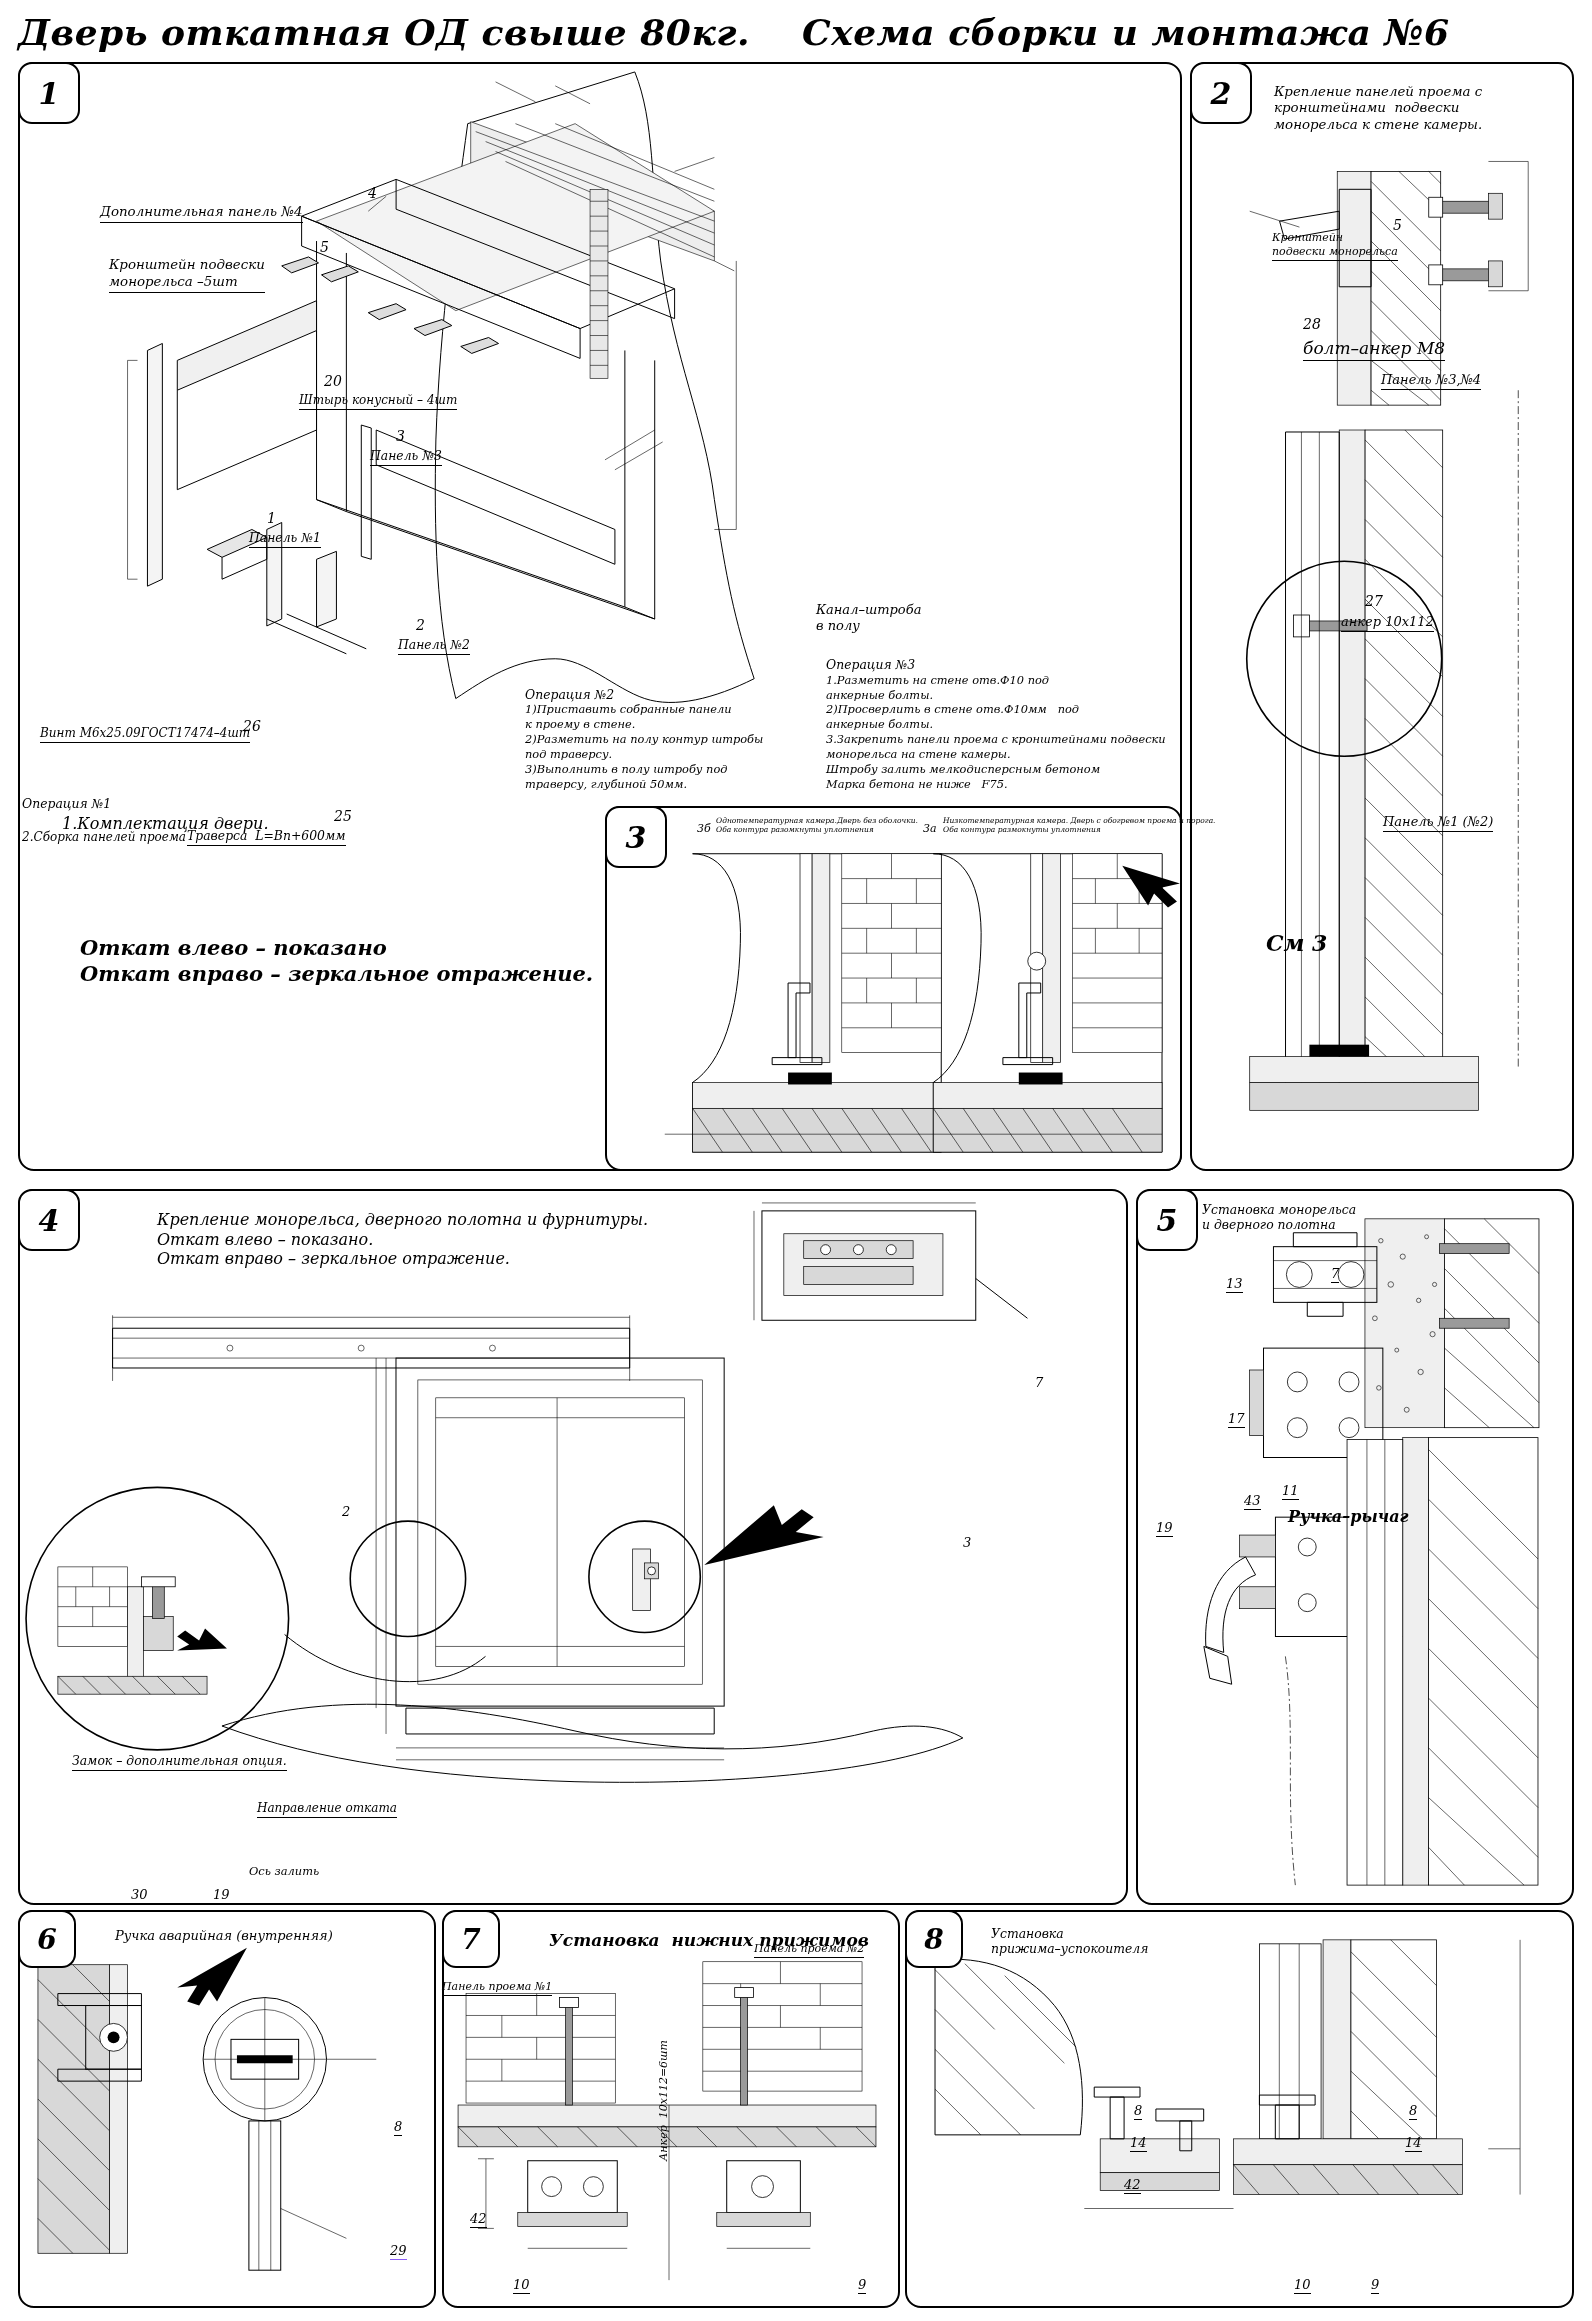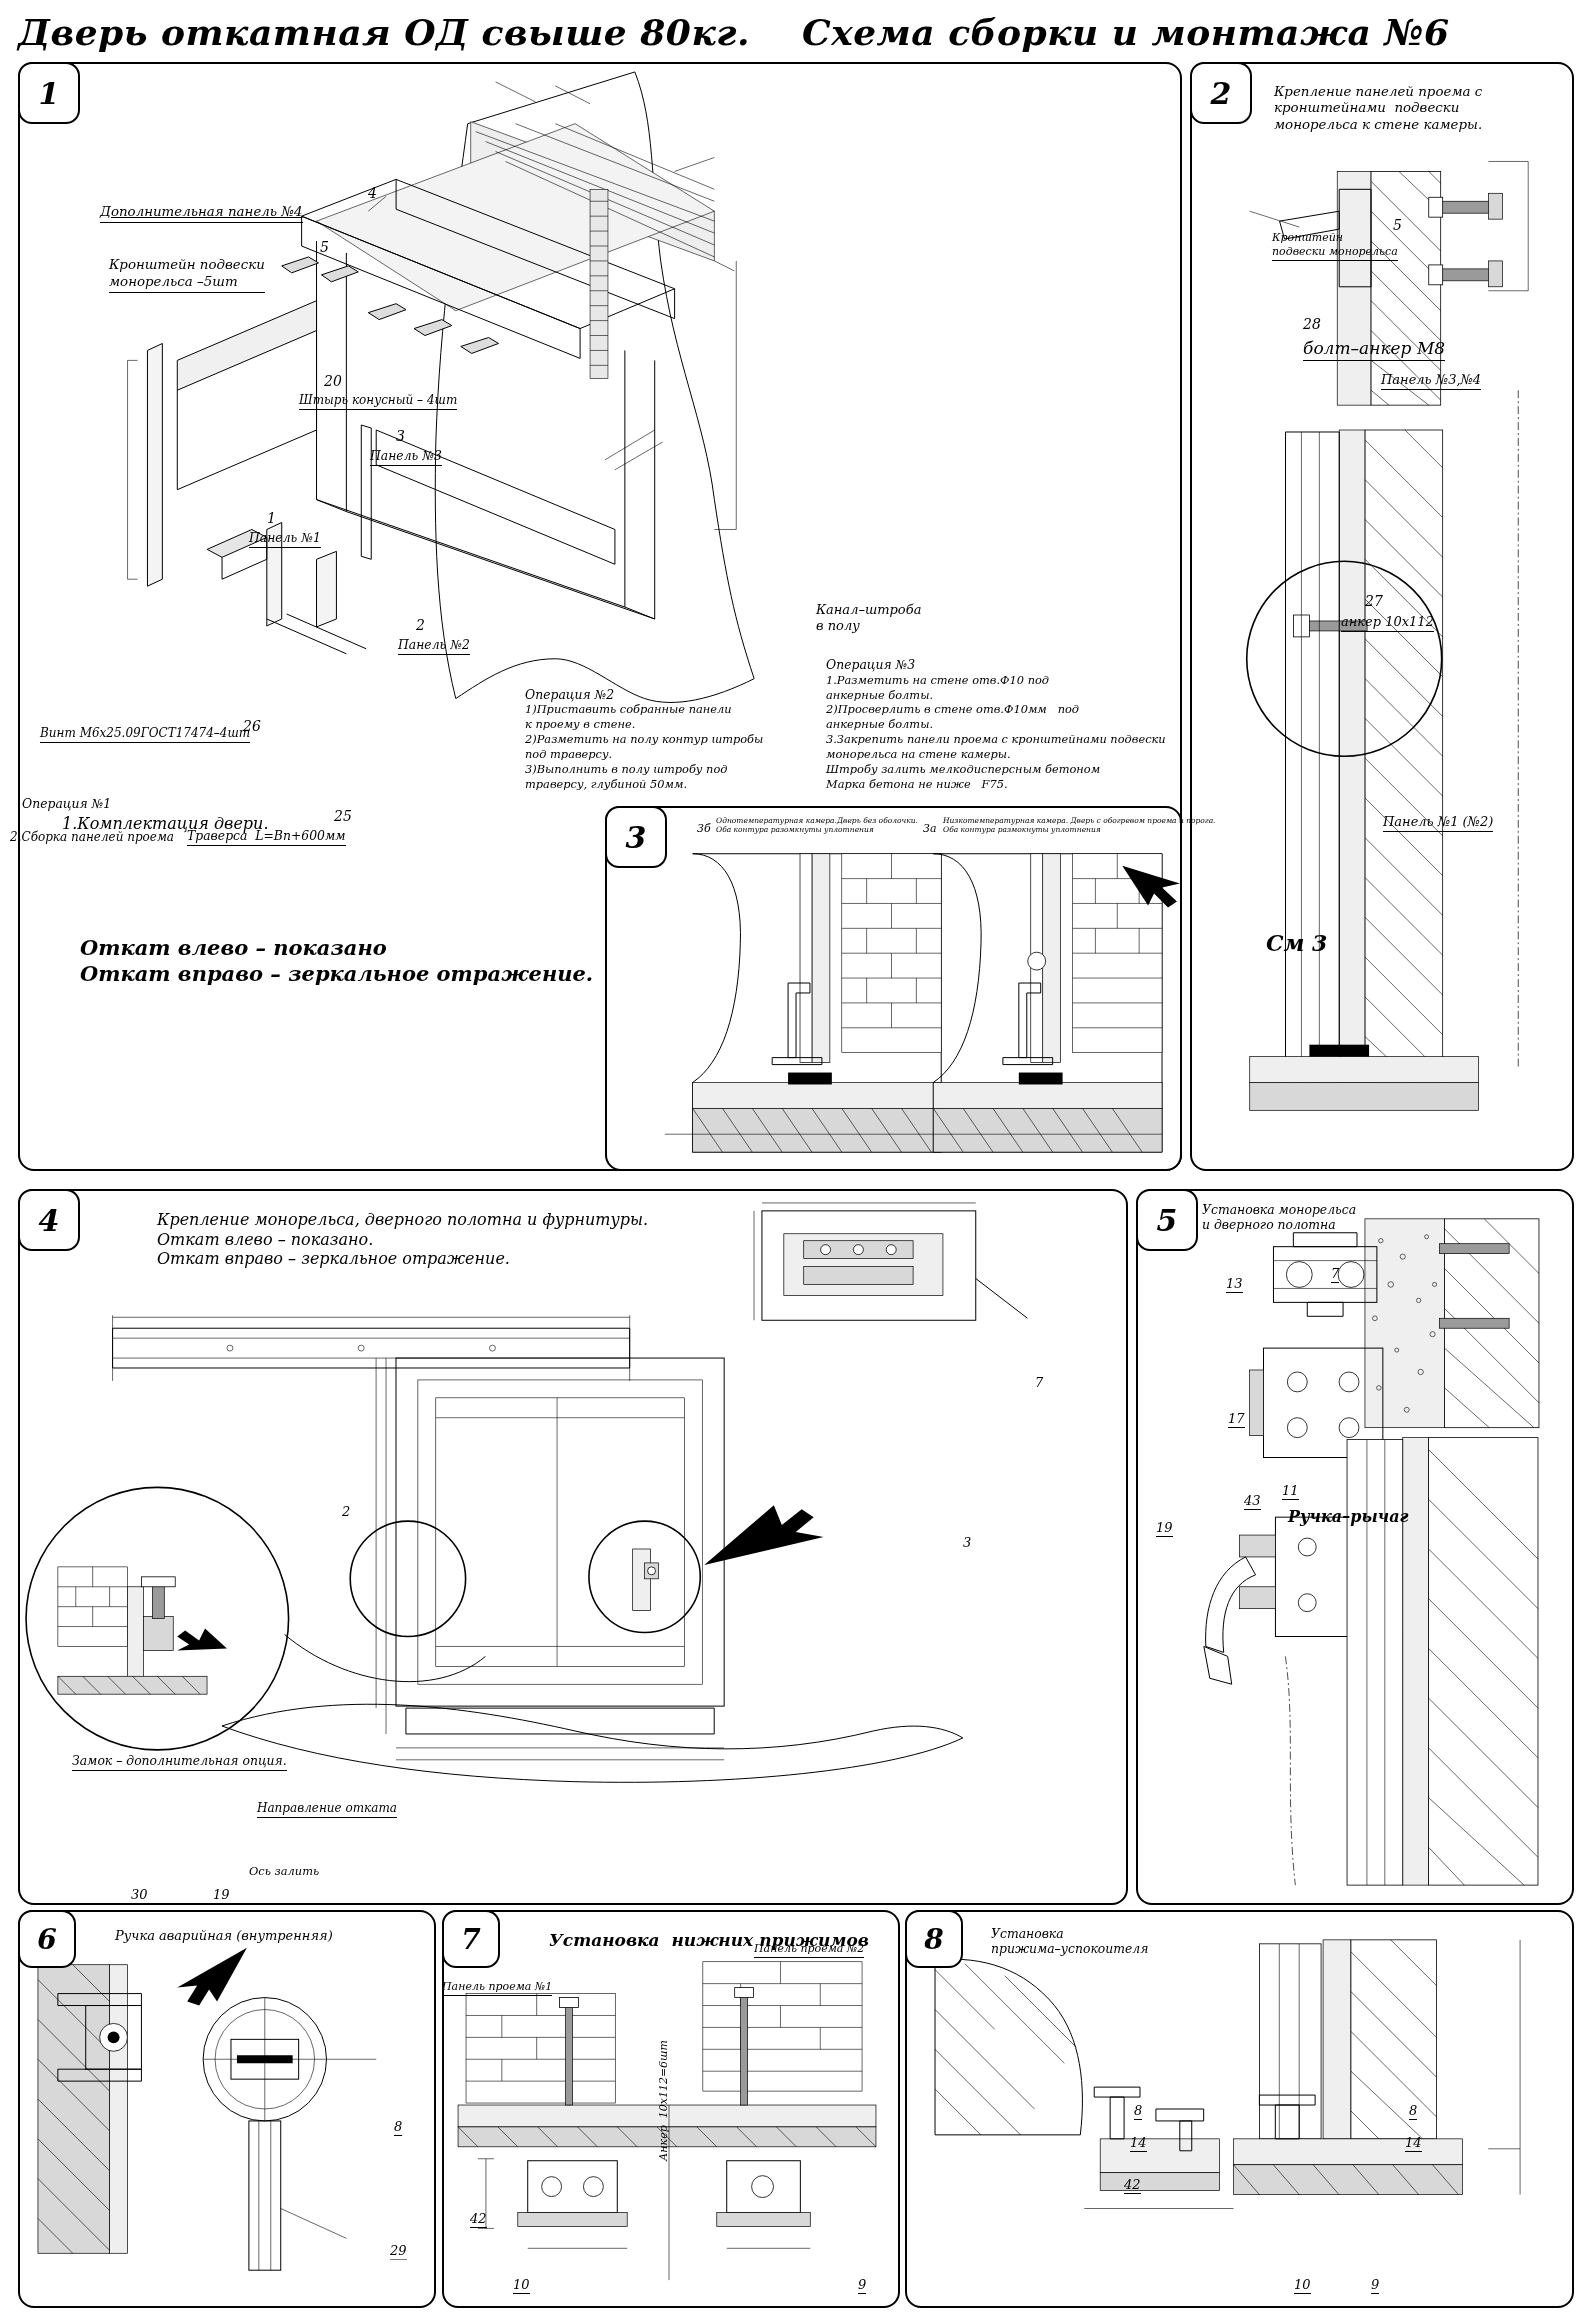--- a/index.html
+++ b/index.html
@@ -132,21 +132,21 @@
       <line x1="700" y1="200" x2="720" y2="210"></line>
         <line x1="700" y1="470" x2="722" y2="470"></line>
       <line x1="722" y1="200" x2="722" y2="470"></line>
       <line x1="370" y1="135" x2="352" y2="150"></line>
       <line x1="120" y1="300" x2="110" y2="300"></line>
         <line x1="120" y1="520" x2="110" y2="520"></line>
       <line x1="110" y1="300" x2="110" y2="520"></line>
     </g>
   </svg>
 
-  <div class="ulbl" style="left:100px;top:204px;font-size:13.4px;text-decoration:underline;">Дополнительная панель №4</div>
+  <div class="ulbl" style="left:100px;top:204px;font-size:13.4px;">Дополнительная панель №4</div>
   <div class="lbl" style="left:368px;top:185px;font-size:14px;">4</div>
   <div class="ulbl" style="left:109px;top:257px;font-size:13.4px;">Кронштейн подвески
 монорельса –5шт</div>
   <div class="lbl" style="left:320px;top:239px;font-size:14px;">5</div>
   <div class="ulbl" style="left:299px;top:393px;font-size:12px;">Штырь конусный – 4шт</div>
   <div class="lbl" style="left:324px;top:373px;font-size:14px;">20</div>
   <div class="ulbl" style="left:370px;top:448px;font-size:12.4px;">Панель №3</div>
   <div class="lbl" style="left:396px;top:428px;font-size:14px;">3</div>
   <div class="ulbl" style="left:249px;top:530px;font-size:12.4px;">Панель №1</div>
   <div class="lbl" style="left:267px;top:510px;font-size:14px;">1</div>
@@ -154,21 +154,21 @@
   <div class="lbl" style="left:416px;top:617px;font-size:14px;">2</div>
   <div class="ulbl" style="left:40px;top:726px;font-size:12px;">Винт М6х25.09ГОСТ17474–4шт</div>
   <div class="lbl" style="left:243px;top:718px;font-size:14px;">26</div>
   <div class="ulbl" style="left:187px;top:828px;font-size:12.4px;">Траверса  L=Bn+600мм</div>
   <div class="lbl" style="left:334px;top:808px;font-size:14px;">25</div>
   <div class="lbl" style="left:816px;top:602px;font-size:13px;">Канал–штроба
 в полу</div>
 
   <div class="lbl" style="left:22px;top:796px;font-size:12.4px;">Операция №1</div>
   <div class="lbl" style="left:22px;top:814px;font-size:16px;margin-left:40px;">1.Комплектация двери.</div>
-  <div class="lbl" style="left:10px;top:830px;font-size:12px;">2.Сборка панелей проема</div>
+  <div class="lbl" style="left:22px;top:830px;font-size:12px;">2.Сборка панелей проема</div>
 
   <div class="lbl" style="left:525px;top:687px;font-size:12.4px;">Операция №2</div>
   <div class="lbl" style="left:525px;top:703px;font-size:11.4px;">1)Приставить собранные панели</div>
   <div class="lbl" style="left:525px;top:718px;font-size:11.4px;">к проему в стене.</div>
   <div class="lbl" style="left:525px;top:733px;font-size:11.4px;">2)Разметить на полу контур штробы</div>
   <div class="lbl" style="left:525px;top:748px;font-size:11.4px;">под траверсу.</div>
   <div class="lbl" style="left:525px;top:763px;font-size:11.4px;">3)Выполнить в полу штробу под</div>
   <div class="lbl" style="left:525px;top:778px;font-size:11.4px;">траверсу, глубиной 50мм.</div>
 
   <div class="lbl" style="left:826px;top:657px;font-size:12.4px;">Операция №3</div>

